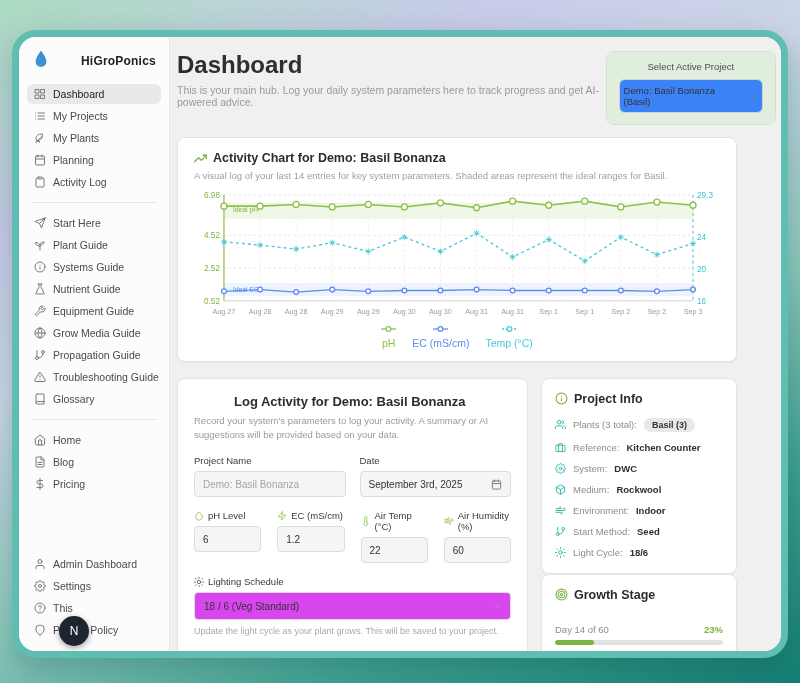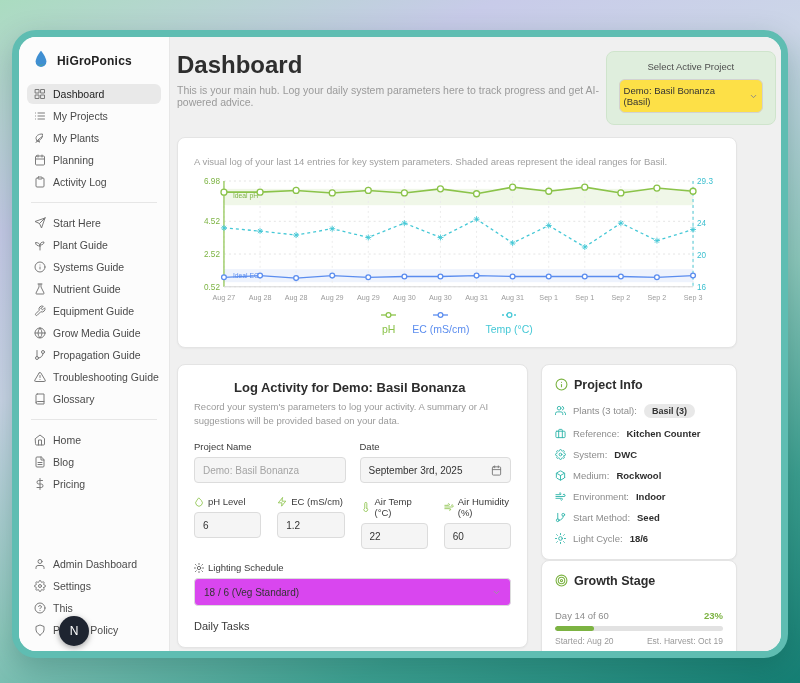--- a/index.html
+++ b/index.html
@@ -10,21 +10,21 @@
   }
   .window {
     position:absolute; left:12px; top:30px; width:776px; height:628px;
     border:7px solid #5fbdb2; border-radius:24px; background:#ffffff;
     overflow:hidden; display:flex; box-shadow:0 10px 30px rgba(0,60,50,.25);
   }
   
   .sidebar { width:151px; background:#fcfcfc; border-right:1px solid #e7e7e7;
     padding:10px 8px 8px 8px; display:flex; flex-direction:column; position:relative; flex:none; }
   .logo { display:flex; align-items:center; gap:6px; padding:2px 4px 10px 4px; cursor:pointer; }
-  .logo-text { font-size:12px; font-weight:bold; color:#222; letter-spacing:.2px; }
+  .logo-text { font-size:12px; font-weight:bold; color:#222; letter-spacing:.2px;margin-left:24px; }
   nav { display:flex; flex-direction:column; flex:1; min-height:0; }
   .nav-group { display:flex; flex-direction:column; }
   .nav-group.footer { margin-top:auto; padding-bottom:2px; }
   .nav-item { display:flex; align-items:center; gap:7px; padding:4px 7px; border-radius:6px;
     color:#4a4a4a; font-size:10.5px; cursor:pointer; margin:1px 0; white-space:nowrap; }
   .nav-item.active { background:#e9e9e9; color:#222; }
   .nicon { width:12px; height:12px; flex:none; color:#7a7a7a; display:inline-flex; }
   .nicon svg { width:12px; height:12px; }
   .divider { height:1px; background:#e6e6e6; margin:9px 4px; flex:none; }
   .avatar { position:absolute; left:40px; bottom:5px; width:30px; height:30px; border-radius:50%;
@@ -32,21 +32,21 @@
     box-shadow:0 2px 6px rgba(0,0,0,.35); cursor:pointer; z-index:5; }
   
   .main { flex:1; background:#f0f0f0; display:flex; flex-direction:column; overflow:hidden; }
   .page-header { display:flex; justify-content:space-between; align-items:flex-start;
     padding:14px 5px 6px 7px; }
   .page-header h1 { font-size:24px; font-weight:bold; color:#2e2e2e; }
   .page-header .sub { font-size:10.5px; color:#9a9a9a; margin-top:5px; max-width:430px; }
   .project-panel { background:#dfeedd; border:1px solid #cfe4cc; border-radius:8px;
     padding:9px 12px 11px 12px; min-width:150px; }
   .pp-label { font-size:9.5px; color:#4d4d4d; text-align:center; margin-bottom:7px; }
-  .pp-select { background:#fde047; border:1px solid #d2d2d2; border-radius:6px; padding:5px 4px;
+  .pp-select { background:#3b82f6; border:1px solid #d2d2d2; border-radius:6px; padding:5px 4px;
     font-size:9.5px; color:#333; display:flex; align-items:center; gap:5px; cursor:pointer; }
   .pp-select .chev { color:#888; display:inline-flex; }
   .scroll { flex:1; overflow:hidden; padding:6px 44px 0 7px; }
   .card { background:#fff; border:1px solid #e4e4e4; border-radius:8px; box-shadow:0 1px 2px rgba(0,0,0,.04); }
   
   .chart-card { padding:13px 16px 8px 16px; margin-bottom:16px; }
   .card-title { display:flex; align-items:center; gap:6px; font-size:12.5px; font-weight:bold; color:#2c2c2c; }
   .card-title .ticon { color:#7cb342; display:inline-flex; }
   .ticon svg { width:13px; height:13px; }
   .chart-sub { font-size:9.5px; color:#a0a0a0; margin:5px 0 6px 0; }
@@ -340,20 +340,29 @@
                 <polyline points="6 9 12 15 18 9"></polyline>
               </svg>
           </span>
         </div>
       </div>
     </div>
 
     <div class="scroll">
 
       <div class="card chart-card">
+        <div class="card-title">
+          <span class="ticon">
+            <svg viewBox="0 0 24 24" fill="none" stroke="currentColor" stroke-width="2.4" stroke-linecap="round" stroke-linejoin="round">
+                <polyline points="23 6 13.5 15.5 8.5 10.5 1 18"></polyline>
+                <polyline points="17 6 23 6 23 12"></polyline>
+              </svg>
+          </span>
+          <span>Activity Chart for Demo: Basil Bonanza</span>
+        </div>
         <div class="chart-sub">A visual log of your last 14 entries for key system parameters. Shaded areas represent the ideal ranges for Basil.</div>
         <div id="chart-wrap">
             <svg viewBox="0 0 527 136" font-family="Liberation Sans, sans-serif">
               <rect x="30" y="15.9" width="470" height="16.4" fill="rgba(139,195,74,0.13)"></rect>
               <text x="39" y="24.9" fill="#7cb342" font-size="6.8">Ideal pH</text>
               <rect x="30" y="96.3" width="470" height="13.1" fill="rgba(91,141,239,0.10)"></rect>
               <text x="39" y="105.3" fill="#5b8def" font-size="6.8">Ideal EC</text>
               <line x1="30" y1="114.0" x2="500" y2="114.0" stroke="#e4e4e4" stroke-dasharray="2 3"></line>
               <line x1="30" y1="81.2" x2="500" y2="81.2" stroke="#e4e4e4" stroke-dasharray="2 3"></line>
               <line x1="30" y1="48.4" x2="500" y2="48.4" stroke="#e4e4e4" stroke-dasharray="2 3"></line>
@@ -550,20 +559,21 @@
               <span>Lighting Schedule</span>
             </div>
             <div class="selectbox">
               <span>18 / 6 (Veg Standard)</span>
               <span class="chev" style="color:#999;display:inline-flex">
                 <svg width="9" height="9" viewBox="0 0 24 24" fill="none" stroke="currentColor" stroke-width="2.5" stroke-linecap="round" stroke-linejoin="round">
                     <polyline points="6 9 12 15 18 9"></polyline>
                   </svg>
               </span>
             </div>
+            <div class="help-text">Update the light cycle as your plant grows. This will be saved to your project.</div>
           </div>
 
           <div class="tasks-title">Daily Tasks</div>
 
         </div>
 
         <div class="right-col">
           <div class="card info-card">
             <div class="card-title">
               <span class="ticon">

